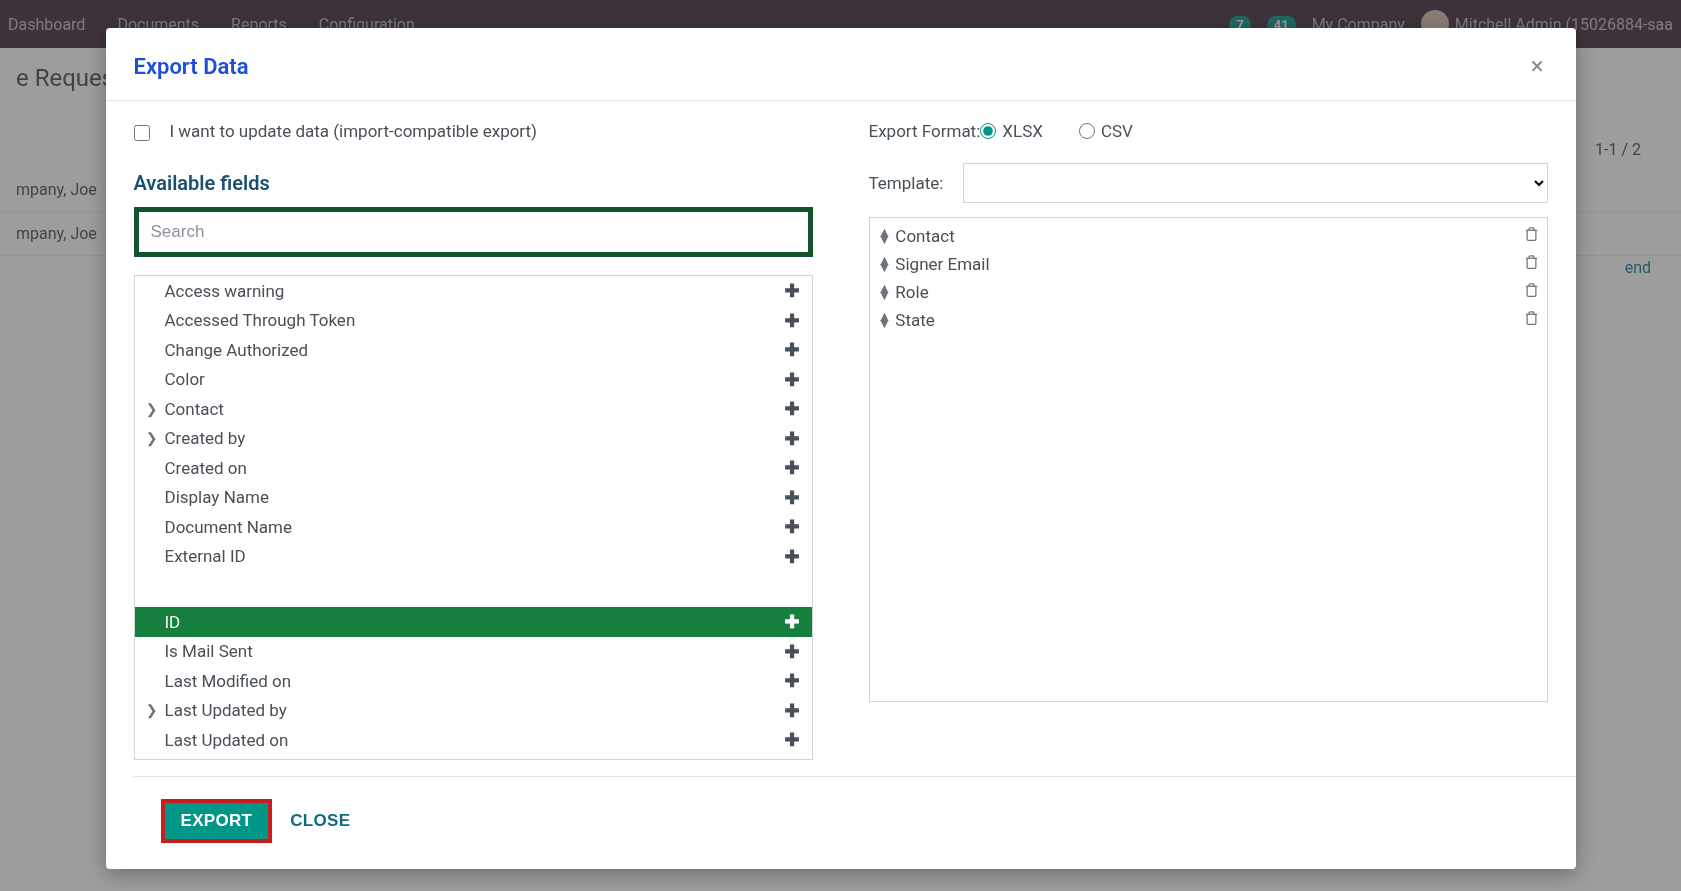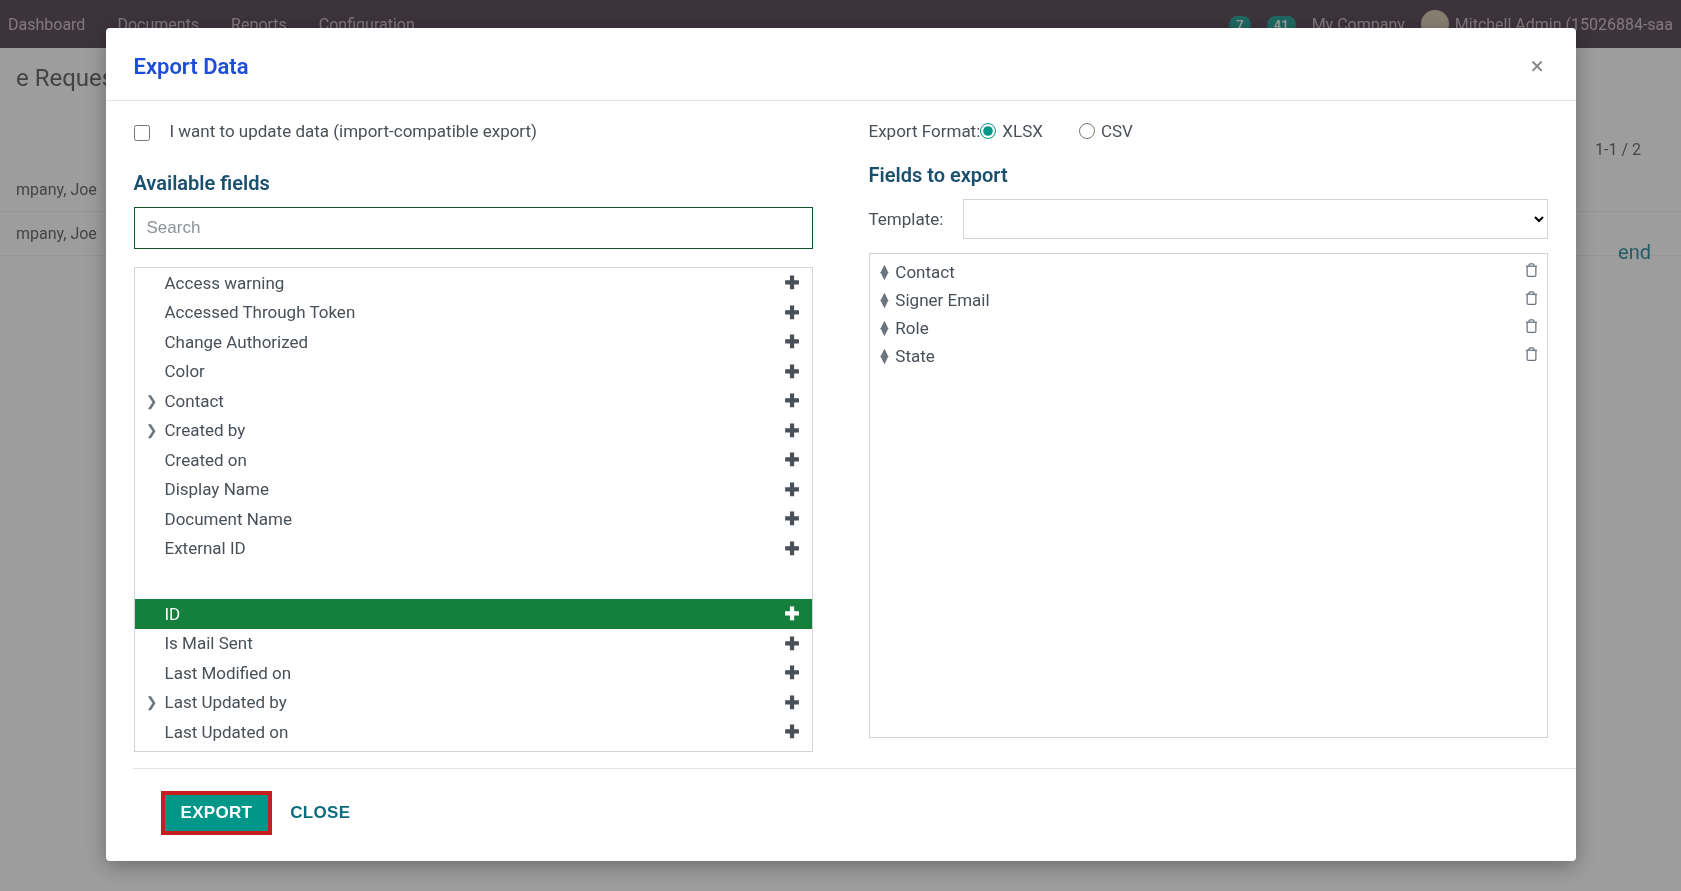--- a/index.html
+++ b/index.html
@@ -82,23 +82,23 @@
     }
     .bg-row {
       padding: 12px 16px;
       color: #4c4c4c;
       font-size: 16px;
       border-bottom: 1px solid #eee;
     }
     .bg-send {
       position: absolute;
       right: 30px;
-      top: 240px;
+      top: 258px;
       color: #0f7d8c;
-      font-size: 20px;
+      font-size: 16px;
     }
     
     
     .modal-overlay {
       position: absolute;
       top: 0;
       left: 0;
       right: 0;
       bottom: 0;
       background: rgba(60, 60, 60, 0.5);
@@ -166,21 +166,21 @@
     .section-header {
       font-size: 20px;
       font-weight: 600;
       color: #1a506e;
       margin-bottom: 12px;
     }
     
     .search-input {
       width: 100%;
       padding: 10px 12px;
-      border: 1px solid #14532d;
+      border: 5px solid #14532d;
       font-size: 17px;
       color: #495057;
       margin-bottom: 18px;
     }
     .search-input::placeholder {
       color: #8b9199;
     }
     
     .field-list-container {
       border: 1px solid #ced4da;
@@ -495,21 +495,20 @@
               <input type="radio" name="format" checked="" style="">
               <span>XLSX</span>
             </label>
             <label class="radio-item">
               <input type="radio" name="format" style="">
               <span>CSV</span>
             </label>
           </div>
         </div>
 
-        <div class="section-header">Fields to export</div>
 
         <div class="template-row">
           <span class="template-label">Template:</span>
           <select class="template-select"></select>
         </div>
 
         <div class="export-list" id="export-list">
             <div class="export-item">
               <span class="drag-handle">
                 <span>▲</span>

